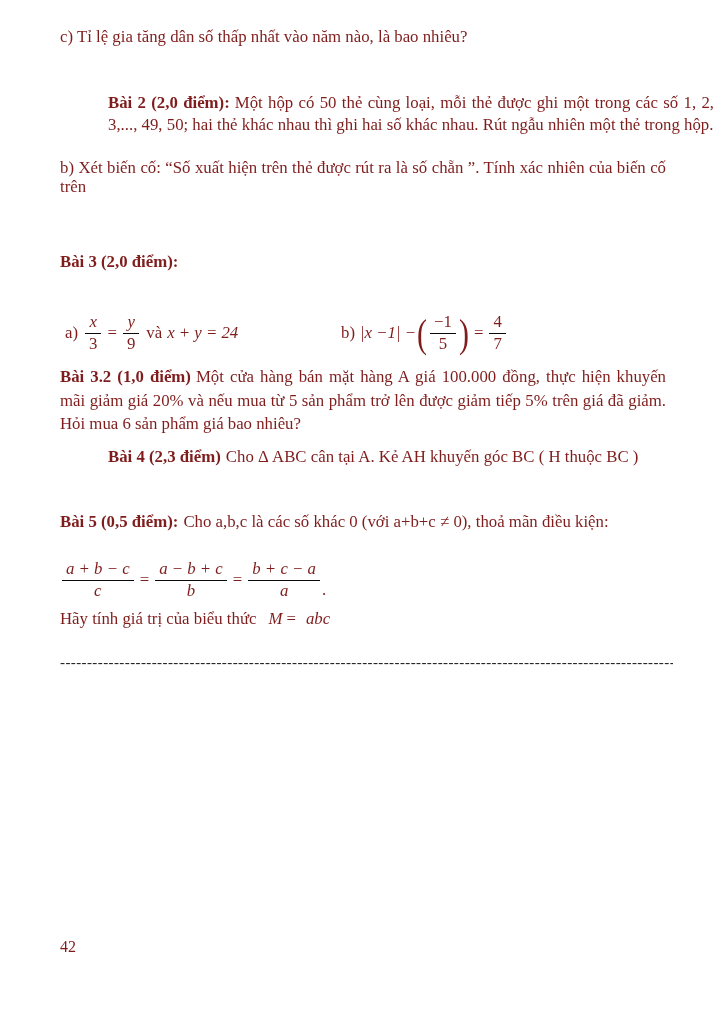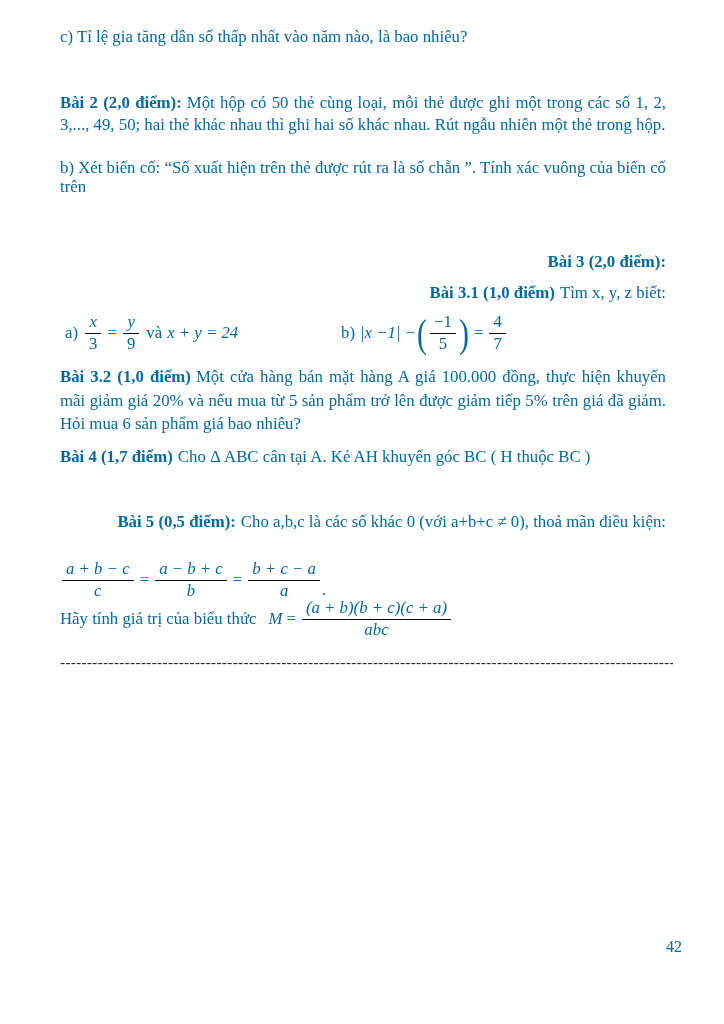--- a/index.html
+++ b/index.html
@@ -13,27 +13,27 @@
     position: relative;
     width: 724px; height: 1024px;
     background: #ffffff;
     overflow: hidden;
   }
   .blk {
     position: absolute;
     left: 60px;
     width: 606px;
     font-size: 16.8px;
-    color: #0369a1;
+    color: #7f1d1d;
   }
   .justify { text-align: justify; }
   .lh26 { line-height: 26px; }
   .lh23 { line-height: 23.5px; }
-  .lh22 { line-height: 22px; }
-  .lh20 { line-height: 20.5px; text-align: right; }
+  .lh22 { line-height: 22px; margin-left: 48px; }
+  .lh20 { line-height: 20.5px; }
   .lh19 { line-height: 19.2px; }
   .bold { font-weight: bold; }
   .lead-label { font-weight: bold; margin-right: 5px; }
   .it { font-style: italic; }
 
   
   .math-row { display: flex; align-items: center; }
   .math-item { display: flex; align-items: center; }
   .frac { display: inline-block; vertical-align: middle; text-align: center; margin: 0 2px; }
   .frac .num { display: block; border-bottom: 1.1px solid #0a0a0a; padding: 0 4px 1px; line-height: 1.08; }
@@ -45,38 +45,37 @@
     font-size: 30px; line-height: 1;
     transform: scaleY(1.35);
     vertical-align: middle;
     padding: 0 1px;
   }
   .dashes {
     white-space: nowrap; overflow: hidden;
     width: 613px; letter-spacing: 0.4px;
     font-size: 15px; color: #222;
   }
-  .pagenum { text-align: right; width: 622px; font-size: 16px; }
+  .pagenum { text-align: left; width: 622px; font-size: 16px; }
 </style>
 </head>
 <body>
 
 <div class="page">
 
   <p class="blk lh26" style="top:24px">c) Tỉ lệ gia tăng dân số thấp nhất vào năm nào, là bao nhiêu?</p>
 
   <p class="blk lh22 justify" style="top:92px"><span class="lead-label">Bài 2 (2,0 điểm):</span><span>Một hộp có 50 thẻ cùng loại, mỗi thẻ được ghi một trong các số 1, 2, 3,..., 49, 50; hai thẻ khác nhau thì ghi hai số khác nhau. Rút ngẫu nhiên một thẻ trong hộp.</span></p>
 
   <div class="blk lh19" style="top:158px">
-    <p class="justify">b) Xét biến cố: “Số xuất hiện trên thẻ được rút ra là số chẵn ”. Tính xác vuông của biến cố trên</p>
+    <p class="justify">b) Xét biến cố: “Số xuất hiện trên thẻ được rút ra là số chẵn ”. Tính xác nhiên của biến cố trên</p>
   </div>
 
   <p class="blk lh20 bold" style="top:252px">Bài 3 (2,0 điểm):</p>
 
-  <p class="blk lh20" style="top:283px"><span class="lead-label">Bài 3.1 (1,0 điểm)</span><span>Tìm x, y, z biết:</span></p>
 
   <div class="blk math-row" style="top:312px; height:42px">
     <div class="math-item" style="width:276px">
       <span class="mtext">a)</span>
       <span class="frac">
           <span class="num it">x</span>
           <span class="den">3</span>
         </span>
       <span class="mop">=</span>
       <span class="frac">
@@ -98,21 +97,21 @@
       <span class="mop">=</span>
       <span class="frac">
           <span class="num">4</span>
           <span class="den">7</span>
         </span>
     </div>
   </div>
 
   <p class="blk lh23 justify" style="top:365px"><span class="lead-label">Bài 3.2 (1,0 điểm)</span><span>Một cửa hàng bán mặt hàng A giá 100.000 đồng, thực hiện khuyến mãi giảm giá 20% và nếu mua từ 5 sản phẩm trở lên được giảm tiếp 5% trên giá đã giảm. Hỏi mua 6 sản phẩm giá bao nhiêu?</span></p>
 
-  <p class="blk lh22" style="top:446px"><span class="lead-label">Bài 4 (1,7 điểm)</span><span>Cho Δ ABC cân tại A. Kẻ AH khuyến góc BC ( H thuộc BC )</span></p>
+  <p class="blk lh22" style="top:446px"><span class="lead-label">Bài 4 (2,3 điểm)</span><span>Cho Δ ABC cân tại A. Kẻ AH khuyến góc BC ( H thuộc BC )</span></p>
 
 
   <p class="blk lh20" style="top:512px"><span class="lead-label">Bài 5 (0,5 điểm):</span><span>Cho a,b,c là các số khác 0 (với a+b+c ≠ 0), thoả mãn điều kiện:</span></p>
 
   <div class="blk math-row" style="top:560px; height:40px">
     <span class="frac">
         <span class="num it">a + b − c</span>
         <span class="den it">c</span>
       </span>
     <span class="mop">=</span>
@@ -126,21 +125,20 @@
         <span class="den it">a</span>
       </span>
     <span style="align-self:flex-end">.</span>
   </div>
 
   <div class="blk math-row" style="top:599px; height:40px">
     <span>Hãy tính giá trị của biểu thức</span>
     <span class="it" style="margin-left:12px">M</span>
     <span class="mop">=</span>
     <span class="frac">
-        <span class="num it">(a + b)(b + c)(c + a)</span>
         <span class="den it">abc</span>
       </span>
   </div>
 
   <p class="blk dashes" style="top:654px">------------------------------------------------------------------------------------------------------------------</p>
 
   <p class="blk pagenum" style="top:938px">42</p>
 
 </div>
 

